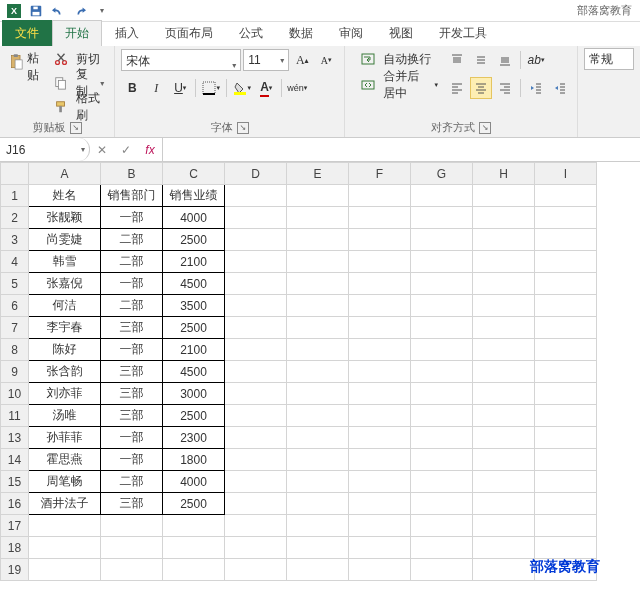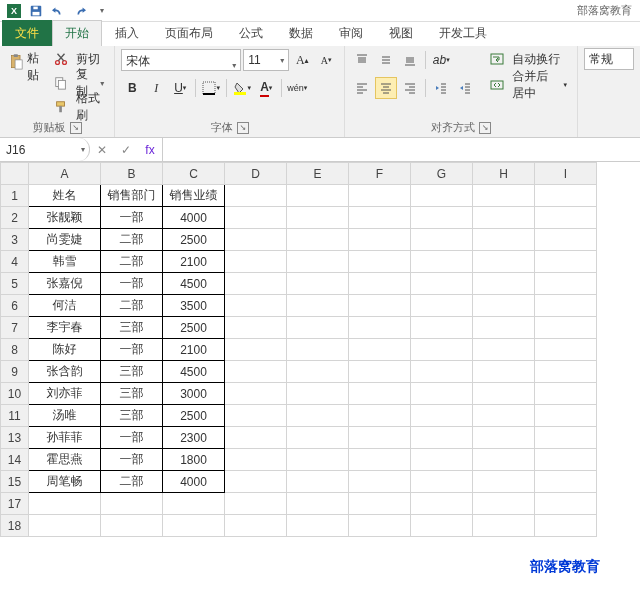--- a/index.html
+++ b/index.html
@@ -205,20 +205,42 @@
       </div>
     </div>
     <div class="group-label">
       <span>字体</span>
       <span class="launcher">↘</span>
     </div>
   </div>
 
   <div class="group" style="min-width:230px;">
     <div class="group-body">
+      <div style="display:flex;flex-direction:column;gap:4px;margin-left:6px;">
+        <div class="small-btn">
+          <span class="ico-sm">
+              <svg width="14" height="14">
+                <rect x="1" y="2" width="12" height="10" fill="none" stroke="#3a7b3a"></rect>
+                <path d="M3 5 L9 5 L9 8 L6 8" stroke="#3a7b3a" fill="none"></path>
+                <path d="M6 8 L8 6 M6 8 L8 10" stroke="#3a7b3a"></path>
+              </svg>
+            </span>
+          <span>自动换行</span>
+        </div>
+        <div class="small-btn">
+          <span class="ico-sm">
+              <svg width="14" height="14">
+                <rect x="1" y="3" width="12" height="8" fill="none" stroke="#3a7b3a"></rect>
+                <path d="M4 7 L6 5 M4 7 L6 9 M10 7 L8 5 M10 7 L8 9" stroke="#3a7b3a"></path>
+              </svg>
+            </span>
+          <span>合并后居中</span>
+          <span style="font-size:7px;">▾</span>
+        </div>
+      </div>
       <div style="display:flex;flex-direction:column;gap:4px;">
         <div class="font-row">
           <div class="btn-sq">
               <svg width="14" height="14">
                 <line x1="2" y1="2" x2="12" y2="2" stroke="#555"></line>
                 <line x1="3" y1="5" x2="11" y2="5" stroke="#555"></line>
                 <line x1="3" y1="7" x2="11" y2="7" stroke="#555"></line>
                 <line x1="3" y1="9" x2="11" y2="9" stroke="#555"></line>
               </svg>
             </div>
@@ -282,42 +304,20 @@
               <svg width="14" height="14">
                 <path d="M2 7 L5 5 L5 9 Z" fill="#4a7dbb"></path>
                 <line x1="7" y1="3" x2="12" y2="3" stroke="#555"></line>
                 <line x1="7" y1="6" x2="12" y2="6" stroke="#555"></line>
                 <line x1="7" y1="9" x2="12" y2="9" stroke="#555"></line>
                 <line x1="7" y1="12" x2="12" y2="12" stroke="#555"></line>
               </svg>
             </div>
         </div>
       </div>
-      <div style="display:flex;flex-direction:column;gap:4px;margin-left:6px;">
-        <div class="small-btn">
-          <span class="ico-sm">
-              <svg width="14" height="14">
-                <rect x="1" y="2" width="12" height="10" fill="none" stroke="#3a7b3a"></rect>
-                <path d="M3 5 L9 5 L9 8 L6 8" stroke="#3a7b3a" fill="none"></path>
-                <path d="M6 8 L8 6 M6 8 L8 10" stroke="#3a7b3a"></path>
-              </svg>
-            </span>
-          <span>自动换行</span>
-        </div>
-        <div class="small-btn">
-          <span class="ico-sm">
-              <svg width="14" height="14">
-                <rect x="1" y="3" width="12" height="8" fill="none" stroke="#3a7b3a"></rect>
-                <path d="M4 7 L6 5 M4 7 L6 9 M10 7 L8 5 M10 7 L8 9" stroke="#3a7b3a"></path>
-              </svg>
-            </span>
-          <span>合并后居中</span>
-          <span style="font-size:7px;">▾</span>
-        </div>
-      </div>
     </div>
     <div class="group-label">
       <span>对齐方式</span>
       <span class="launcher">↘</span>
     </div>
   </div>
 
   <div class="group" style="border-right:none;">
     <div class="group-body" style="flex-direction:column;">
       <div class="combo" style="width:50px;">
@@ -329,21 +329,21 @@
 </div>
 
 <div class="fbar">
   <div class="namebox">
     <span>J16</span>
     <span class="caret">▾</span>
   </div>
   <div class="fbar-btns">
     <div class="fbar-btn">✕</div>
     <div class="fbar-btn">✓</div>
-    <div class="fbar-btn" style="color:#6d28d9;">
+    <div class="fbar-btn" style="font-style:italic;color:#be185d;">
         <span>fx</span>
       </div>
   </div>
   <div class="fbar-input">
     <span></span>
   </div>
 </div>
 
 <div class="grid-container">
   <table class="grid" id="grid">
@@ -522,33 +522,57 @@
           <td class="cell  bordered ">二部</td>
           <td class="cell  bordered ">4000</td>
           <td class="cell   "></td>
           <td class="cell   "></td>
           <td class="cell   "></td>
           <td class="cell   "></td>
           <td class="cell   "></td>
           <td class="cell   "></td>
         </tr>
         <tr>
+          <th class="row-hdr">16</th>
+          <td class="cell wide0 bordered ">酒井法子</td>
+          <td class="cell  bordered ">三部</td>
+          <td class="cell  bordered ">2500</td>
+          <td class="cell   "></td>
+          <td class="cell   "></td>
+          <td class="cell   "></td>
+          <td class="cell   "></td>
+          <td class="cell   "></td>
+          <td class="cell   "></td>
+        </tr>
+        <tr>
           <th class="row-hdr">17</th>
           <td class="cell wide0  "></td>
           <td class="cell   "></td>
           <td class="cell   "></td>
           <td class="cell   "></td>
           <td class="cell   "></td>
           <td class="cell   "></td>
           <td class="cell   "></td>
           <td class="cell   "></td>
           <td class="cell   "></td>
         </tr>
         <tr>
           <th class="row-hdr">18</th>
+          <td class="cell wide0  "></td>
+          <td class="cell   "></td>
+          <td class="cell   "></td>
+          <td class="cell   "></td>
+          <td class="cell   "></td>
+          <td class="cell   "></td>
+          <td class="cell   "></td>
+          <td class="cell   "></td>
+          <td class="cell   "></td>
+        </tr>
+        <tr>
+          <th class="row-hdr">19</th>
           <td class="cell wide0  "></td>
           <td class="cell   "></td>
           <td class="cell   "></td>
           <td class="cell   "></td>
           <td class="cell   "></td>
           <td class="cell   "></td>
           <td class="cell   "></td>
           <td class="cell   "></td>
           <td class="cell   "></td>
         </tr>

